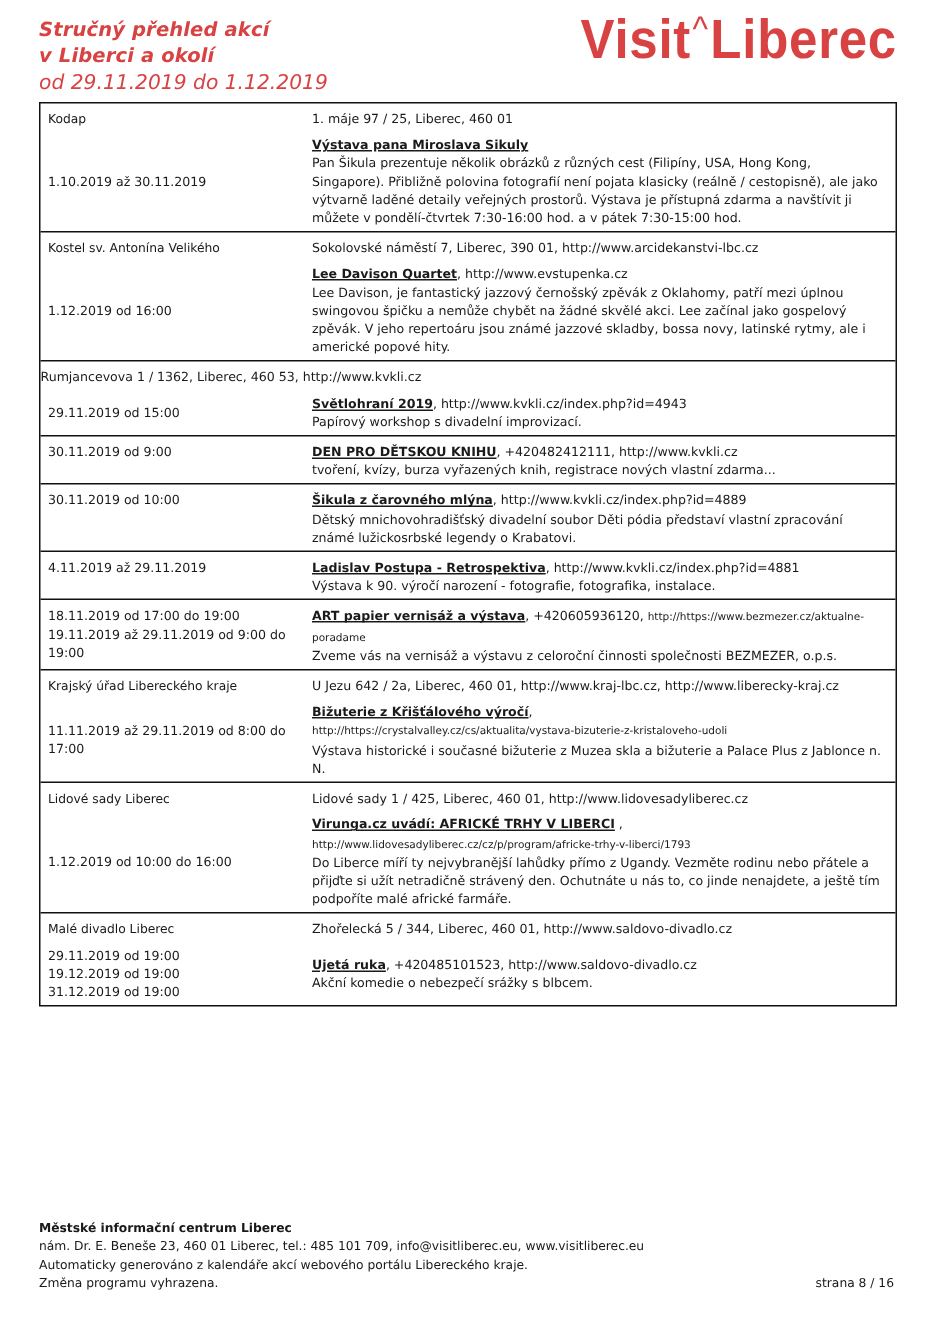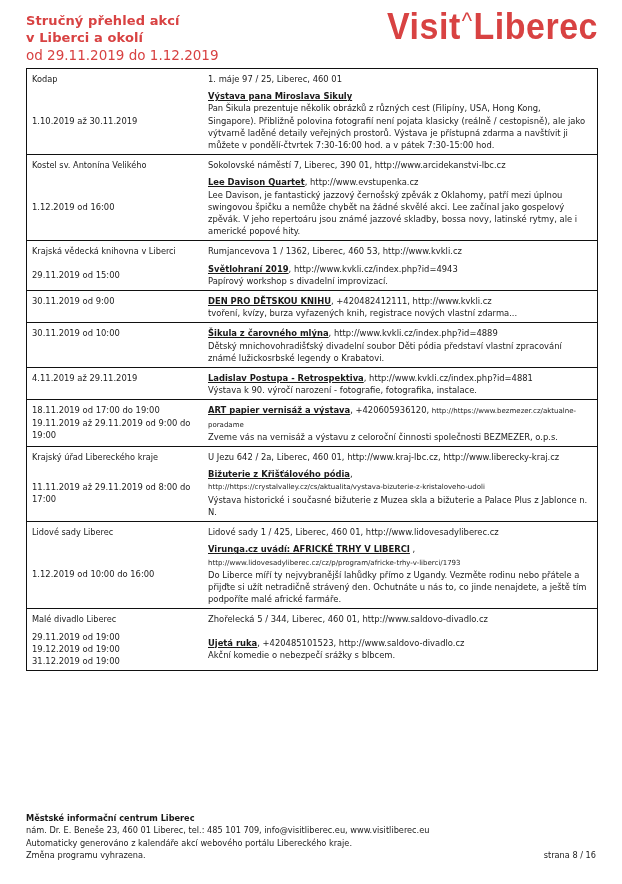--- a/index.html
+++ b/index.html
@@ -1,21 +1,21 @@
 <!DOCTYPE html>
 <html><head>
 <meta charset="utf-8">
 <style>
   html, body { margin: 0; padding: 0; background: #ffffff; }
   body {
     width: 622px; height: 884px; position: relative; overflow: hidden;
     font-family: "DejaVu Sans", sans-serif; color: #1a1a1a;
   }
   .header { position: absolute; left: 26px; top: 8px; width: 572px; height: 58px; }
-  .title-block { position: absolute; left: 0; top: 4px; color: #d84242; }
+  .title-block { position: absolute; left: 0; top: 4px; color: #d84242; font-style: italic; }
   .title-line { font-size: 13px; font-weight: bold; line-height: 17px; letter-spacing: 0.1px; }
   .title-dates { font-size: 13.5px; font-weight: normal; line-height: 18px; }
   .logo {
     position: absolute; right: 0; top: -2px;
     font-family: "Liberation Sans", sans-serif; font-weight: bold;
     font-size: 34px; color: #d84242; letter-spacing: 0.5px; white-space: nowrap;
     transform: scaleY(1.08); transform-origin: top right;
   }
   .logo .caret { font-weight: normal; font-size: 22px; position: relative; top: -10px; margin: 0 1px; }
   .events {
@@ -66,21 +66,20 @@
         <div class="col-left venue-name">Kostel sv. Antonína Velikého</div>
         <div class="col-right">Sokolovské náměstí 7, Liberec, 390 01, http://www.arcidekanstvi-lbc.cz</div>
       </div>
       <div class="row">
         <div class="col-left multi">1.12.2019 od 16:00</div>
         <div class="col-right"><span class="ev-title">Lee Davison Quartet</span><span>, http://www.evstupenka.cz</span><br><span>Lee Davison, je fantastický jazzový černošský zpěvák z Oklahomy, patří mezi úplnou swingovou špičku a nemůže chybět na žádné skvělé akci. Lee začínal jako gospelový zpěvák. V jeho repertoáru jsou známé jazzové skladby, bossa novy, latinské rytmy, ale i americké popové hity.</span></div>
       </div>
     </div>
     <div class="block">
       <div class="row">
-        <div class="col-left venue-name">Krajská vědecká knihovna v Liberci</div>
         <div class="col-right">Rumjancevova 1 / 1362, Liberec, 460 53, http://www.kvkli.cz</div>
       </div>
       <div class="row">
         <div class="col-left multi">29.11.2019 od 15:00</div>
         <div class="col-right"><span class="ev-title">Světlohraní 2019</span><span>, http://www.kvkli.cz/index.php?id=4943</span><br><span>Papírový workshop s divadelní improvizací.</span></div>
       </div>
     </div>
     <div class="block">
       <div class="row">
         <div class="col-left multi">30.11.2019 od 9:00</div>
@@ -106,21 +105,21 @@
         <div class="col-right"><span class="ev-title">ART papier vernisáž a výstava</span><span>, +420605936120, </span><span class="small-url">http://https://www.bezmezer.cz/aktualne-poradame</span><br><span>Zveme vás na vernisáž a výstavu z celoroční činnosti společnosti BEZMEZER, o.p.s.</span></div>
       </div>
     </div>
     <div class="block">
       <div class="row">
         <div class="col-left venue-name">Krajský úřad Libereckého kraje</div>
         <div class="col-right">U Jezu 642 / 2a, Liberec, 460 01, http://www.kraj-lbc.cz, http://www.liberecky-kraj.cz</div>
       </div>
       <div class="row">
         <div class="col-left multi">11.11.2019 až 29.11.2019 od 8:00 do 17:00</div>
-        <div class="col-right"><span class="ev-title">Bižuterie z Křišťálového pódia</span><span>,</span><br><span class="small-url">http://https://crystalvalley.cz/cs/aktualita/vystava-bizuterie-z-kristaloveho-udoli</span><br><span>Výstava historické i současné bižuterie z Muzea skla a bižuterie a Palace Plus z Jablonce n. N.</span></div>
+        <div class="col-right"><span class="ev-title">Bižuterie z Křišťálového výročí</span><span>,</span><br><span class="small-url">http://https://crystalvalley.cz/cs/aktualita/vystava-bizuterie-z-kristaloveho-udoli</span><br><span>Výstava historické i současné bižuterie z Muzea skla a bižuterie a Palace Plus z Jablonce n. N.</span></div>
       </div>
     </div>
     <div class="block">
       <div class="row">
         <div class="col-left venue-name">Lidové sady Liberec</div>
         <div class="col-right">Lidové sady 1 / 425, Liberec, 460 01, http://www.lidovesadyliberec.cz</div>
       </div>
       <div class="row">
         <div class="col-left multi">1.12.2019 od 10:00 do 16:00</div>
         <div class="col-right"><span class="ev-title">Virunga.cz uvádí: AFRICKÉ TRHY V LIBERCI</span><span> ,</span><br><span class="small-url">http://www.lidovesadyliberec.cz/cz/p/program/africke-trhy-v-liberci/1793</span><br><span>Do Liberce míří ty nejvybranější lahůdky přímo z Ugandy. Vezměte rodinu nebo přátele a přijďte si užít netradičně strávený den. Ochutnáte u nás to, co jinde nenajdete, a ještě tím podpoříte malé africké farmáře.</span></div>

